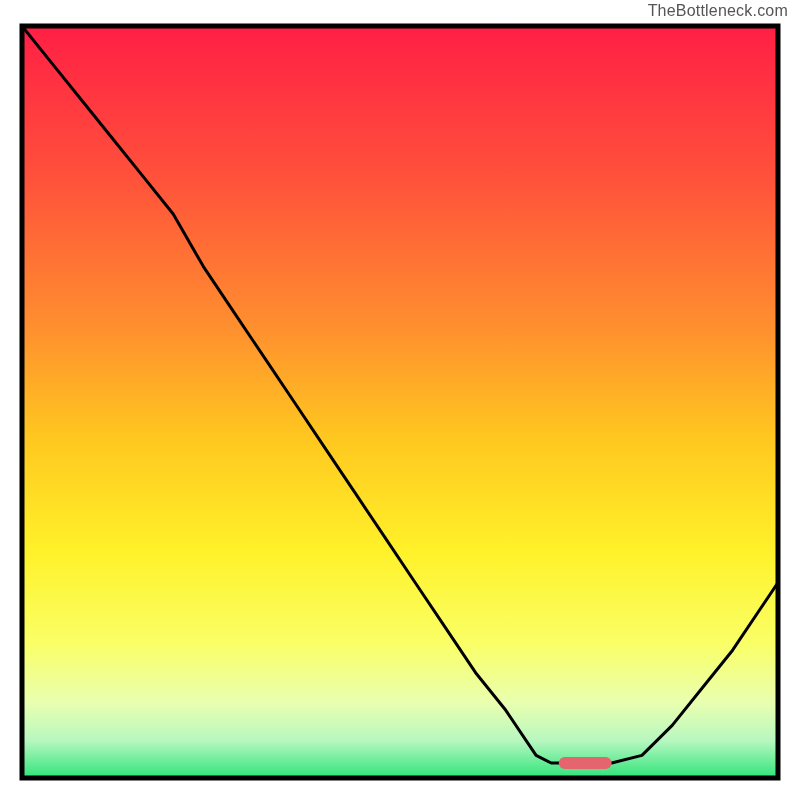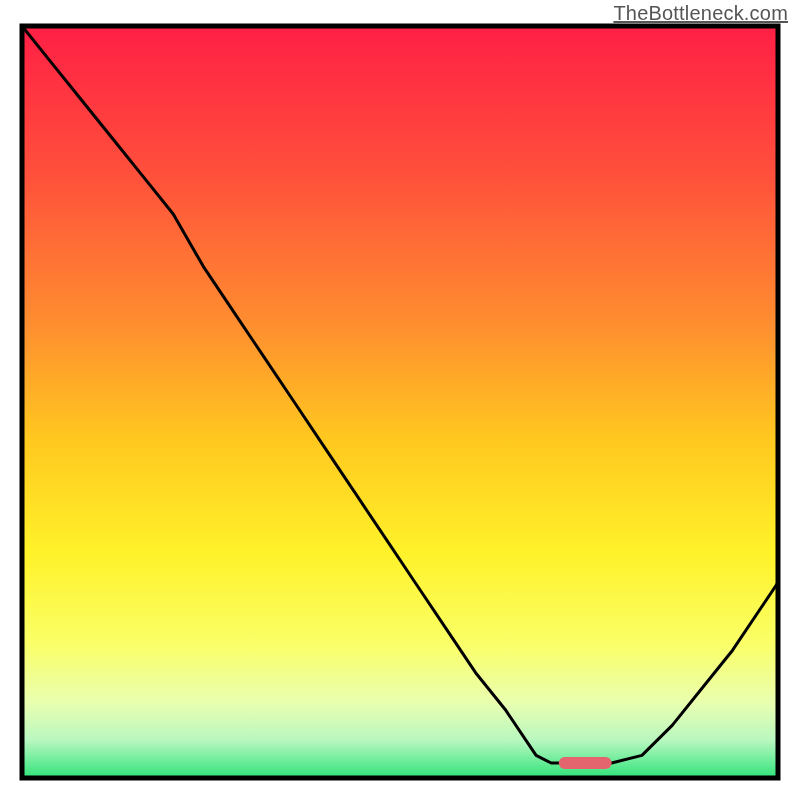--- a/index.html
+++ b/index.html
@@ -14,25 +14,24 @@
   .stage {
     position: relative;
     width: 800px;
     height: 800px;
   }
   .watermark {
     position: absolute;
     top: 2px;
     right: 12px;
     color: #555555;
-    font-size: 20px;
+    font-size: 16px;
     font-weight: 500;
     letter-spacing: 0.2px;
     user-select: none;
-    text-decoration: underline;
   }
   svg {
     position: absolute;
     top: 0;
     left: 0;
   }
 </style>
 </head>
 <body>
 

